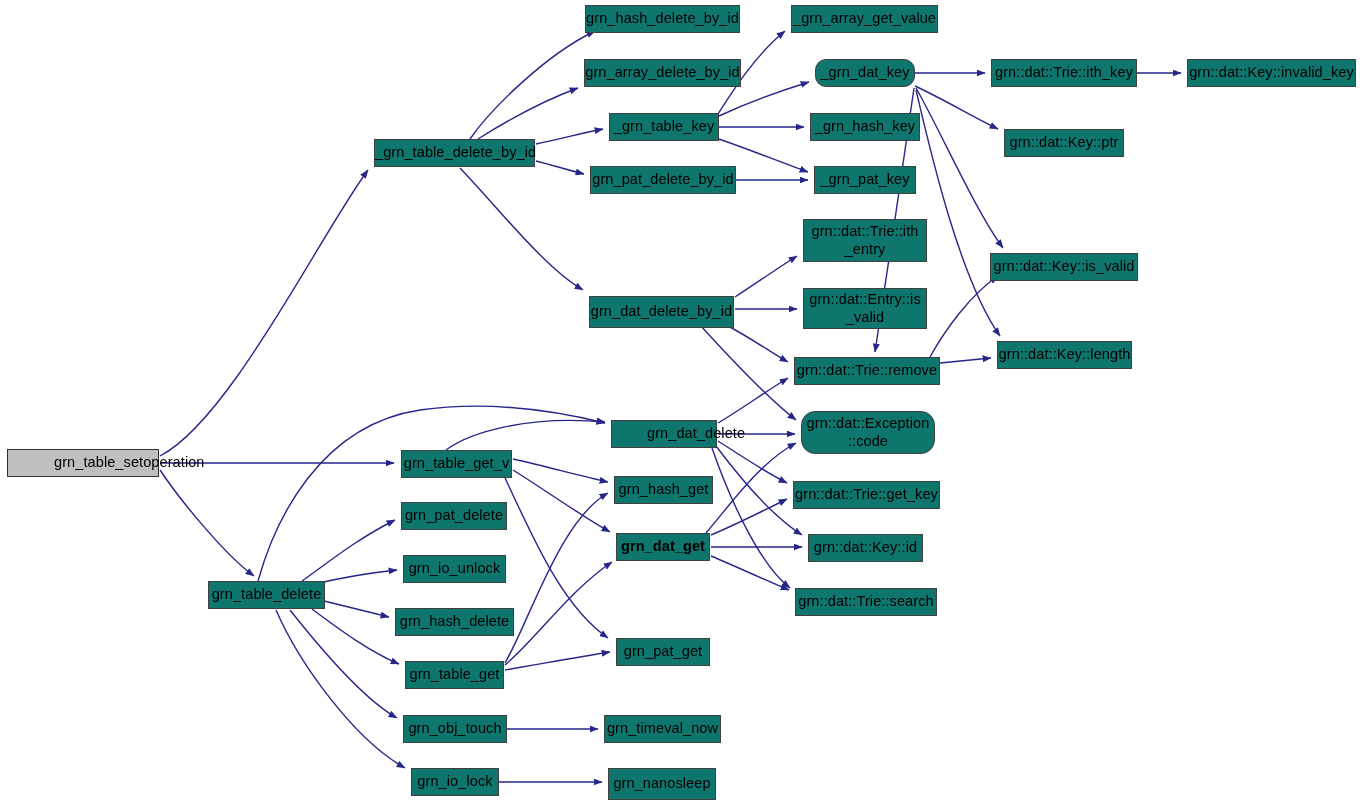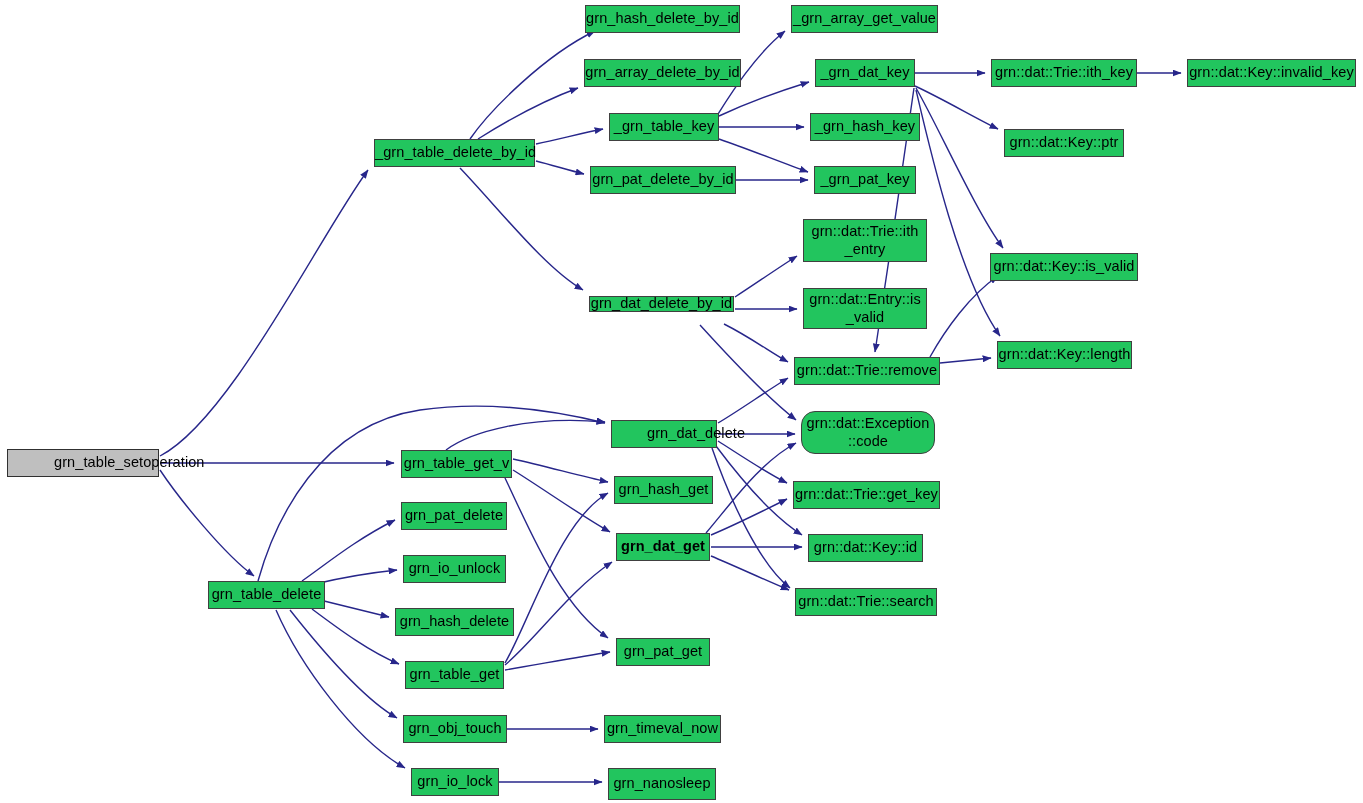--- a/index.html
+++ b/index.html
@@ -23,21 +23,21 @@
     left: 0;
     top: 0;
     width: 1363px;
     height: 803px;
     pointer-events: none;
   }
   .node {
     position: absolute;
     box-sizing: border-box;
     border: 1px solid #404040;
-    background: #22c55e;
+    background: #0f766e;
     color: #000000;
     font-size: 14.5px;
     line-height: 1.18;
     display: flex;
     align-items: center;
     justify-content: center;
     text-align: center;
     white-space: pre-line;
     letter-spacing: 0.1px;
     z-index: 2;
@@ -118,33 +118,33 @@
       </g>
   </svg>
   <div id="nodes-group">
       <div class="node highlight" style="left: 7px; top: 449px; width: 152px; height: 28px;"><span class="node-label">grn_table_setoperation</span></div>
       <div class="node" style="left: 374px; top: 139px; width: 161px; height: 28px;"><span class="node-label">_grn_table_delete_by_id</span></div>
       <div class="node" style="left: 585px; top: 5px; width: 155px; height: 28px;"><span class="node-label">grn_hash_delete_by_id</span></div>
       <div class="node" style="left: 584px; top: 59px; width: 157px; height: 28px;"><span class="node-label">grn_array_delete_by_id</span></div>
       <div class="node" style="left: 609px; top: 113px; width: 110px; height: 28px;"><span class="node-label">_grn_table_key</span></div>
       <div class="node" style="left: 590px; top: 166px; width: 146px; height: 28px;"><span class="node-label">grn_pat_delete_by_id</span></div>
       <div class="node" style="left: 791px; top: 5px; width: 147px; height: 28px;"><span class="node-label">_grn_array_get_value</span></div>
-      <div class="node" style="left: 815px; top: 59px; width: 100px; height: 28px;"><span class="node-label">_grn_dat_key</span></div>
+      <div class="node" style="left: 815px; top: 59px; width: 100px; height: 28px; border-radius: 11px;"><span class="node-label">_grn_dat_key</span></div>
       <div class="node" style="left: 810px; top: 113px; width: 110px; height: 28px;"><span class="node-label">_grn_hash_key</span></div>
       <div class="node" style="left: 814px; top: 166px; width: 102px; height: 28px;"><span class="node-label">_grn_pat_key</span></div>
       <div class="node" style="left: 991px; top: 59px; width: 146px; height: 28px;"><span class="node-label">grn::dat::Trie::ith_key</span></div>
       <div class="node" style="left: 1187px; top: 59px; width: 169px; height: 28px;"><span class="node-label">grn::dat::Key::invalid_key</span></div>
       <div class="node" style="left: 1004px; top: 129px; width: 120px; height: 28px;"><span class="node-label">grn::dat::Key::ptr</span></div>
       <div class="node" style="left: 803px; top: 219px; width: 124px; height: 43px;"><span class="node-label">grn::dat::Trie::ith
 _entry</span></div>
       <div class="node" style="left: 803px; top: 288px; width: 124px; height: 41px;"><span class="node-label">grn::dat::Entry::is
 _valid</span></div>
       <div class="node" style="left: 990px; top: 253px; width: 148px; height: 28px;"><span class="node-label">grn::dat::Key::is_valid</span></div>
       <div class="node" style="left: 997px; top: 341px; width: 135px; height: 28px;"><span class="node-label">grn::dat::Key::length</span></div>
-      <div class="node" style="left: 589px; top: 296px; width: 145px; height: 16px;"><span class="node-label">grn_dat_delete_by_id</span></div>
+      <div class="node" style="left: 589px; top: 296px; width: 145px; height: 32px;"><span class="node-label">grn_dat_delete_by_id</span></div>
       <div class="node" style="left: 794px; top: 357px; width: 146px; height: 28px;"><span class="node-label">grn::dat::Trie::remove</span></div>
       <div class="node" style="left: 611px; top: 420px; width: 106px; height: 28px; padding-left: 35px;"><span class="node-label">grn_dat_delete</span></div>
       <div class="node" style="left: 801px; top: 411px; width: 134px; height: 43px; border-radius: 14px;"><span class="node-label">grn::dat::Exception
 ::code</span></div>
       <div class="node" style="left: 401px; top: 450px; width: 111px; height: 28px;"><span class="node-label">grn_table_get_v</span></div>
       <div class="node" style="left: 614px; top: 476px; width: 99px; height: 28px;"><span class="node-label">grn_hash_get</span></div>
       <div class="node" style="left: 793px; top: 481px; width: 147px; height: 28px;"><span class="node-label">grn::dat::Trie::get_key</span></div>
       <div class="node" style="left: 401px; top: 502px; width: 106px; height: 28px;"><span class="node-label">grn_pat_delete</span></div>
       <div class="node" style="left: 616px; top: 533px; width: 94px; height: 28px; font-weight: bold;"><span class="node-label">grn_dat_get</span></div>
       <div class="node" style="left: 808px; top: 534px; width: 115px; height: 28px;"><span class="node-label">grn::dat::Key::id</span></div>

